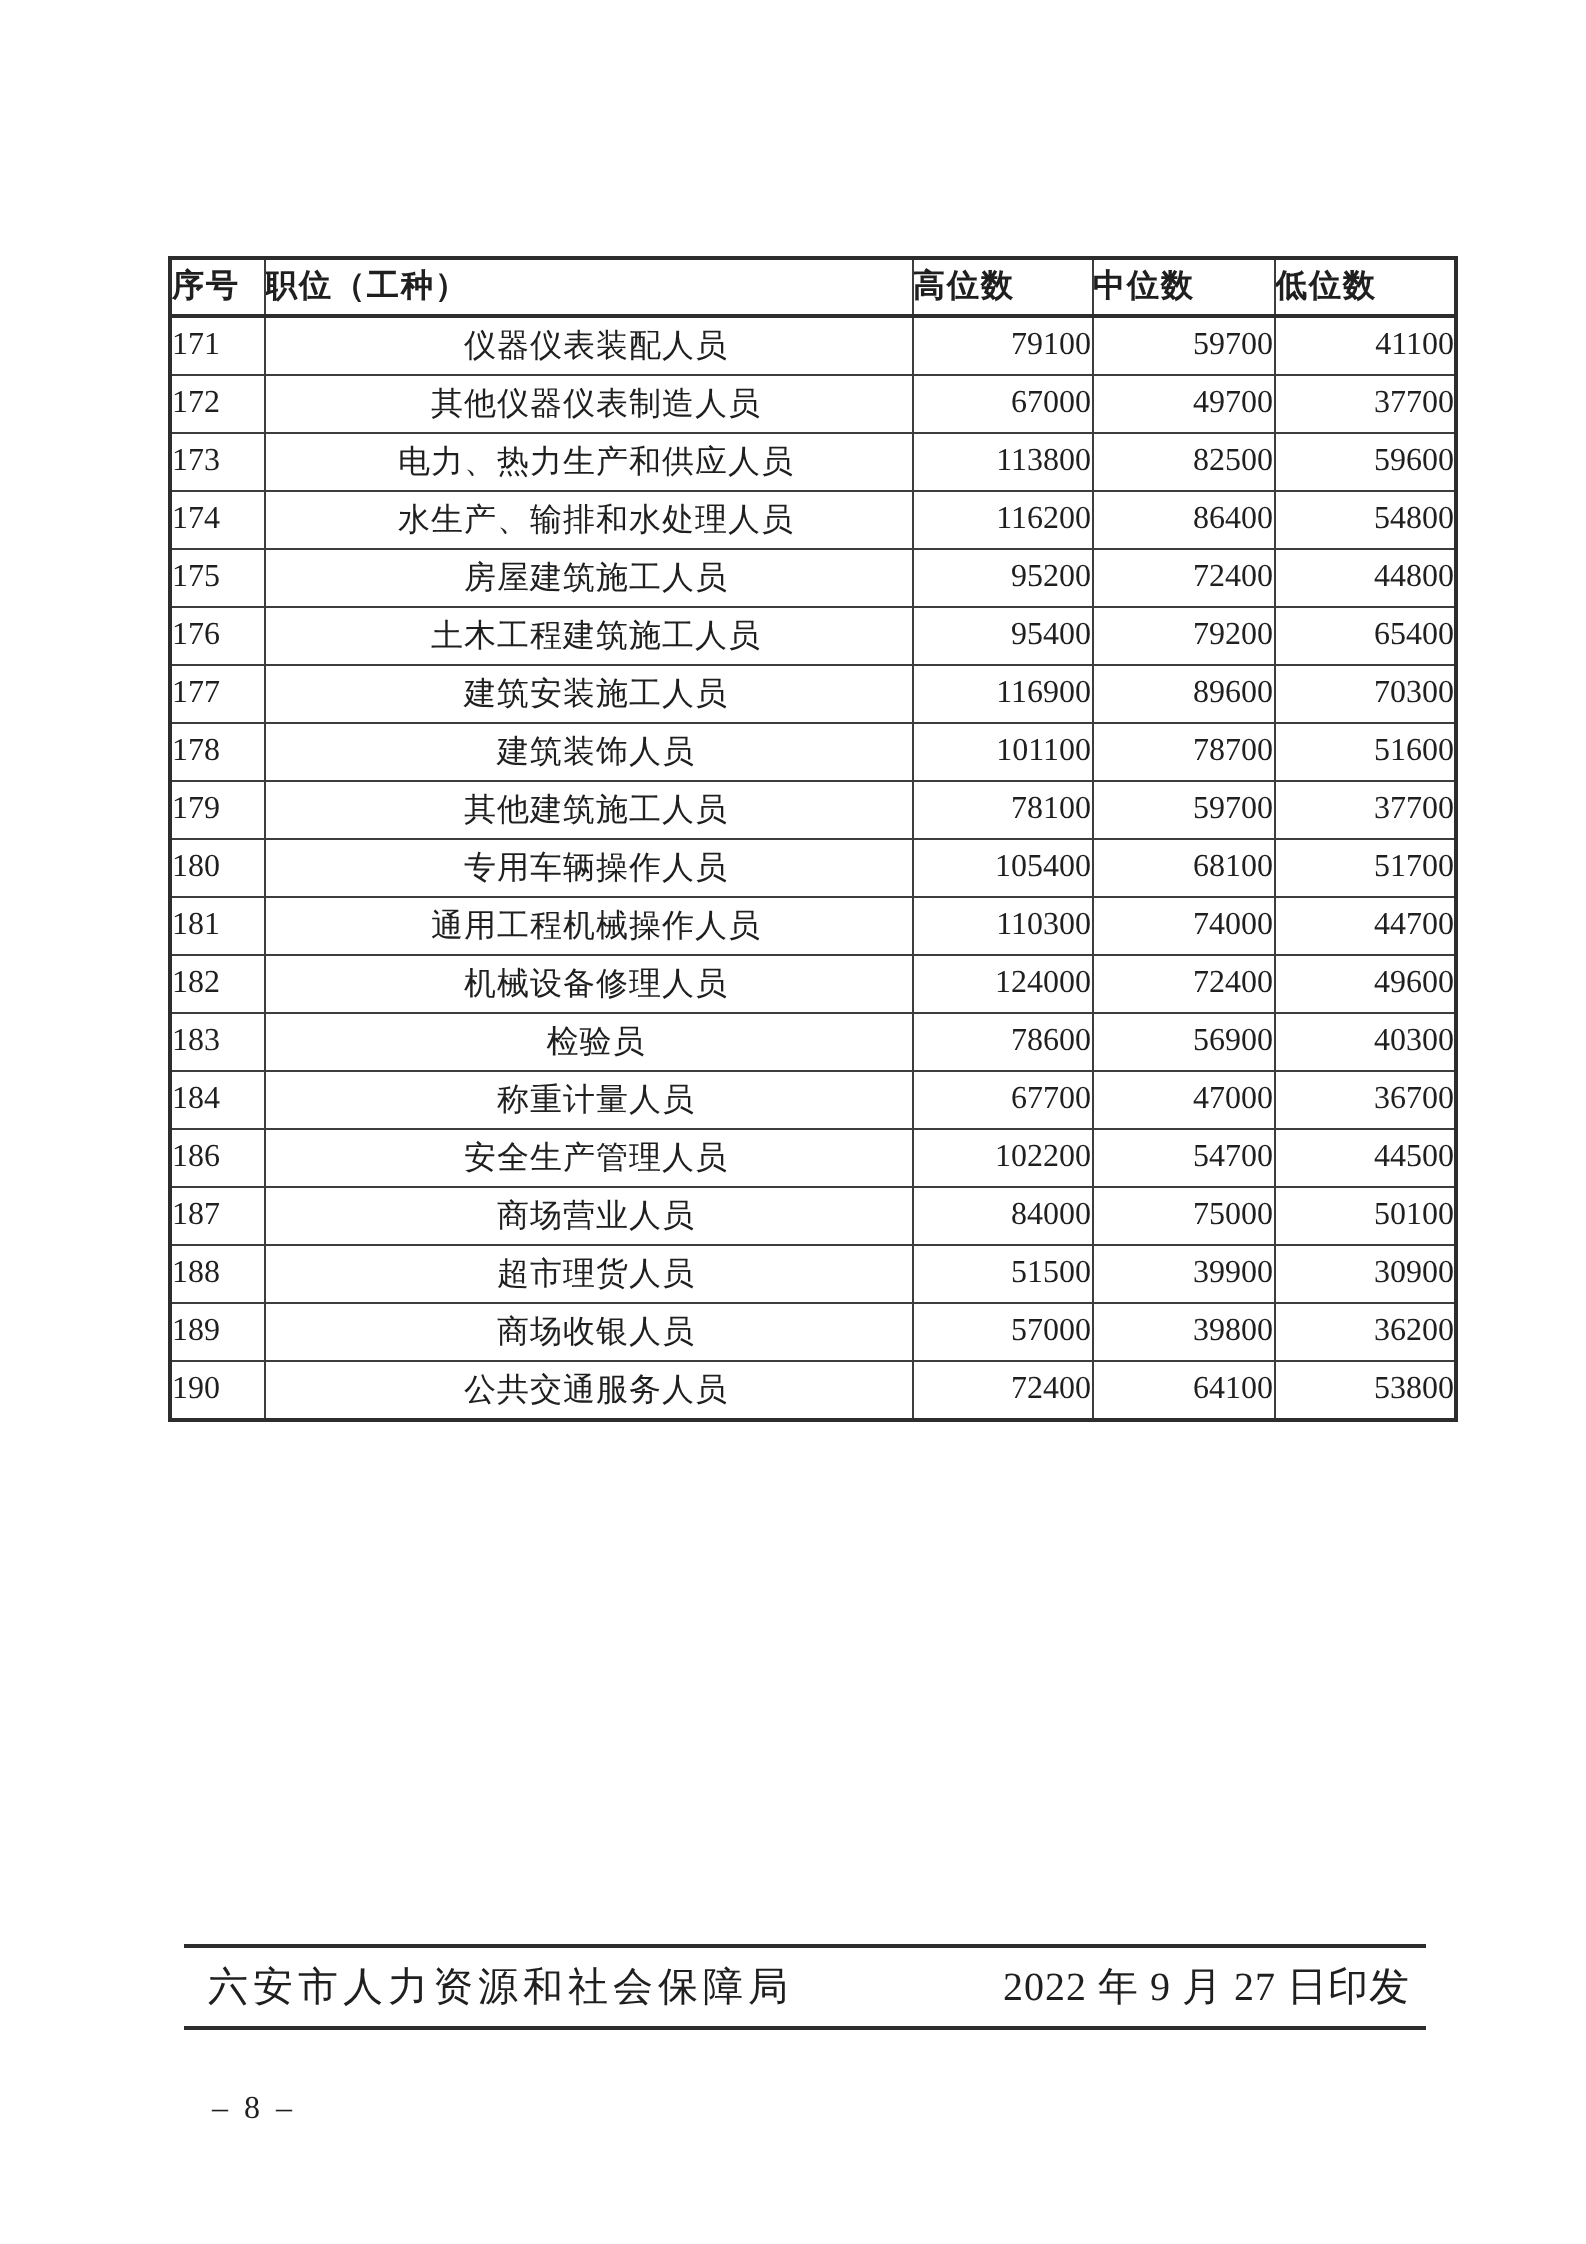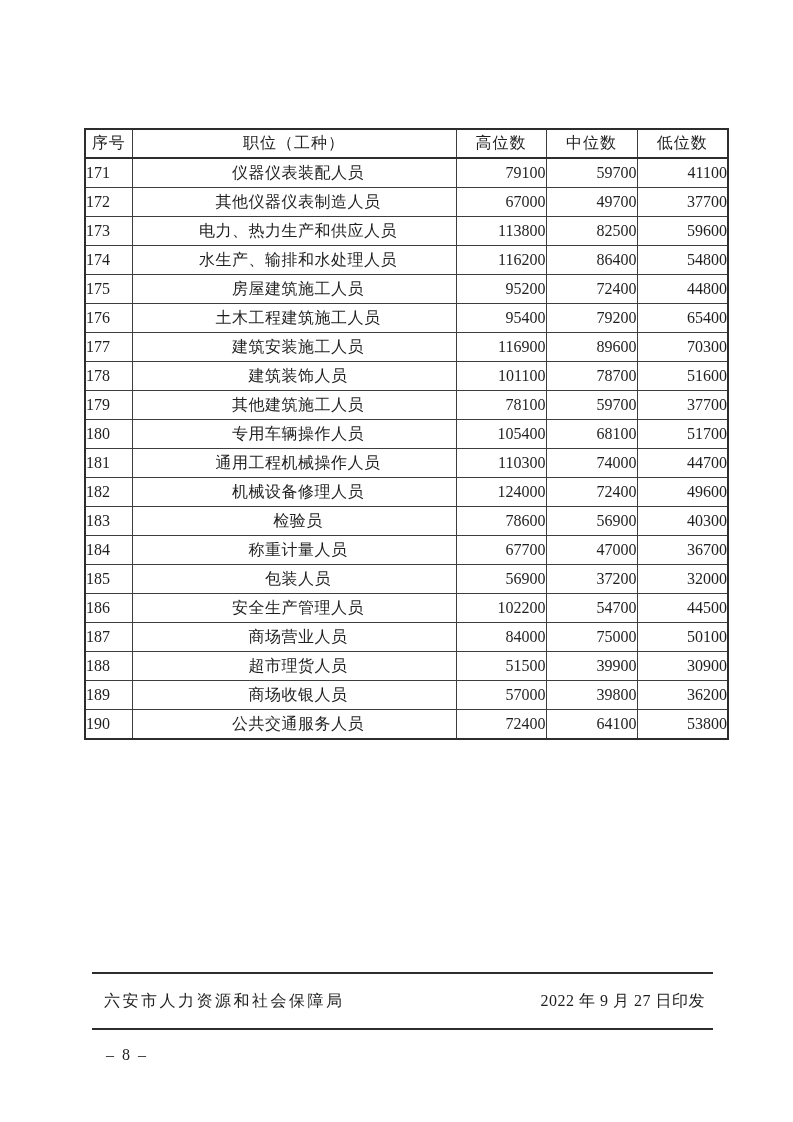--- a/index.html
+++ b/index.html
@@ -32,22 +32,22 @@
   .doc-table th,
   .doc-table td {
     border: 1px solid #3d3d3d;
     overflow: hidden;
     white-space: nowrap;
     padding: 0;
   }
   .doc-table thead th {
     height: 27px;
     font-size: 16px;
-    font-weight: 400;
-    text-align: center;
+    font-weight: 700;
+    text-align: left;
     border-bottom-width: 2px;
     border-bottom-color: #2d2d2d;
     letter-spacing: 1px;
   }
   .doc-table tbody td {
     height: 28px;
     font-size: 16px;
   }
   .c-serial {
     text-align: left;
@@ -61,26 +61,26 @@
     text-align: right;
   }
   .footer-band {
     position: absolute;
     left: 92px;
     top: 972px;
     width: 621px;
     box-sizing: border-box;
     border-top: 2px solid #2d2d2d;
     border-bottom: 2px solid #2d2d2d;
-    height: 58px;
+    height: 43px;
     display: flex;
     align-items: center;
     justify-content: space-between;
     padding: 0 8px 0 12px;
-    font-size: 16px;
+    font-size: 20px;
   }
   .issuer {
     letter-spacing: 2.5px;
   }
   .print-date {
     letter-spacing: 0.5px;
     text-align: center;
   }
   .page-number {
     position: absolute;
@@ -205,27 +205,20 @@
     <td class="c-num">40300</td>
   </tr>
         <tr>
     <td class="c-serial">184</td>
     <td class="c-pos">称重计量人员</td>
     <td class="c-num">67700</td>
     <td class="c-num">47000</td>
     <td class="c-num">36700</td>
   </tr>
         <tr>
-    <td class="c-serial">185</td>
-    <td class="c-pos">包装人员</td>
-    <td class="c-num">56900</td>
-    <td class="c-num">37200</td>
-    <td class="c-num">32000</td>
-  </tr>
-        <tr>
     <td class="c-serial">186</td>
     <td class="c-pos">安全生产管理人员</td>
     <td class="c-num">102200</td>
     <td class="c-num">54700</td>
     <td class="c-num">44500</td>
   </tr>
         <tr>
     <td class="c-serial">187</td>
     <td class="c-pos">商场营业人员</td>
     <td class="c-num">84000</td>

